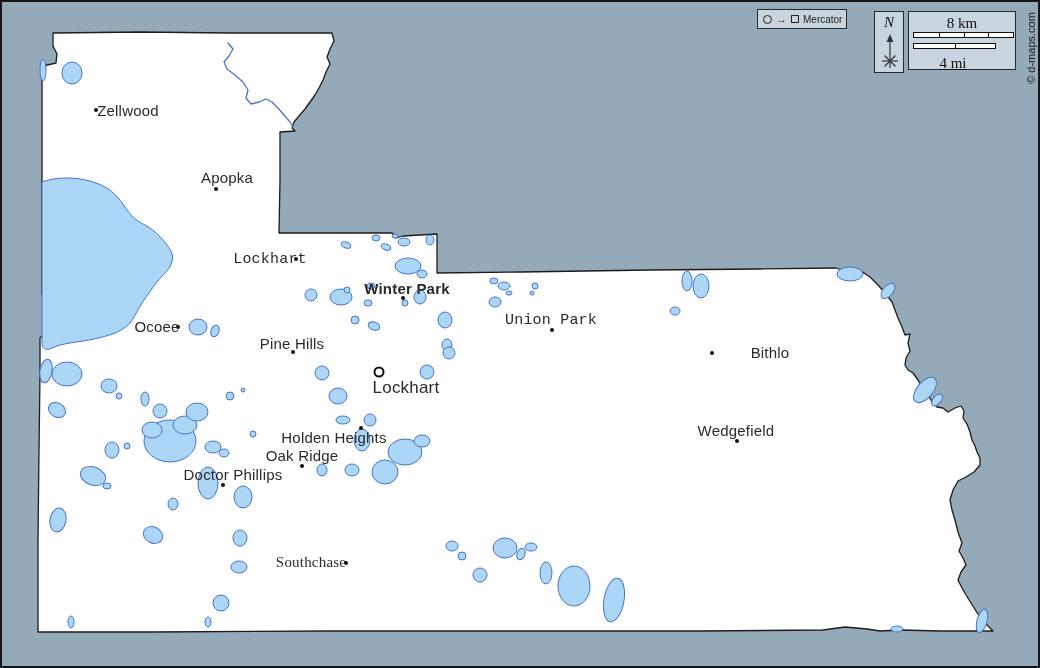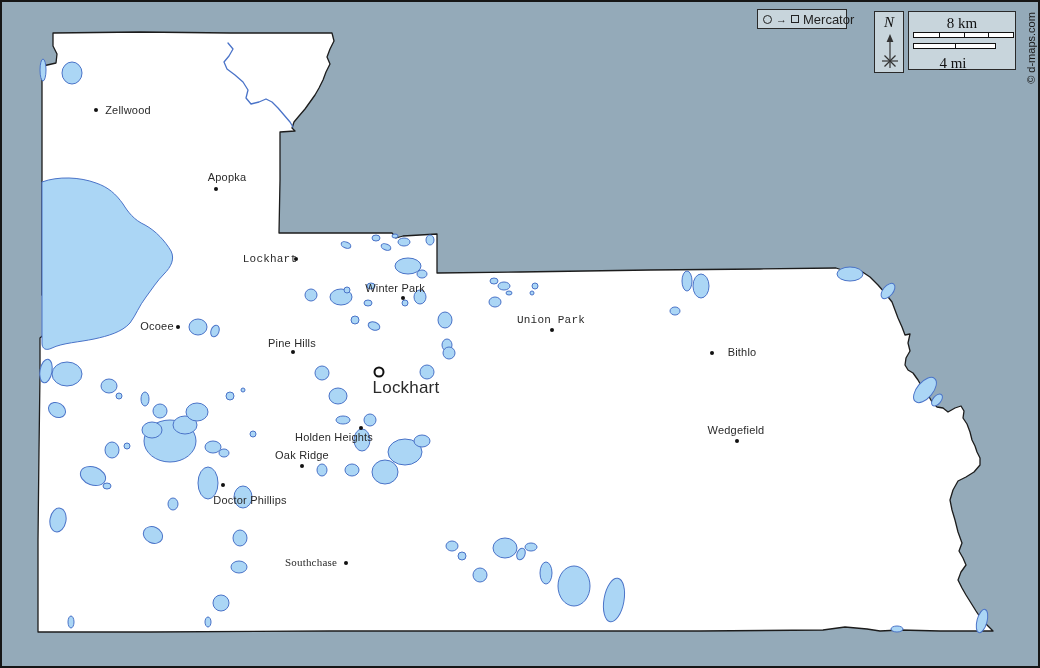--- a/index.html
+++ b/index.html
@@ -8,32 +8,32 @@
     --box-fill:#c8d5dc; --box-stroke:#2a2a2a; --label:#2a2a2a; --frame:#161616;
   }
   html,body{margin:0;padding:0;background:#444;}
   .stage{position:relative;width:1040px;height:668px;overflow:hidden;background:var(--bg);
          font-family:"Liberation Sans",sans-serif;}
   .stage svg{position:absolute;left:0;top:0;}
   .county{fill:var(--county-fill);stroke:var(--county-stroke);stroke-width:1.3;stroke-linejoin:round;}
   .lake{fill:var(--water-fill);stroke:var(--water-stroke);stroke-width:1;}
   .river{fill:none;stroke:var(--water-stroke);stroke-width:1.3;stroke-linejoin:round;stroke-linecap:round;}
   .frame-rect{fill:none;stroke:var(--frame);stroke-width:4;}
-  .city-label{position:absolute;transform:translate(-50%,-50%);font-size:11px;color:var(--label);
+  .city-label{position:absolute;transform:translate(-50%,-50%);font-size:15px;color:var(--label);
               white-space:nowrap;letter-spacing:.2px;}
   .city-dot{position:absolute;width:4px;height:4px;background:#111;border-radius:50%;
             transform:translate(-50%,-50%);}
   .city-ring{position:absolute;width:7px;height:7px;background:#fff;border:2.6px solid #111;
              border-radius:50%;transform:translate(-50%,-50%);}
   .ui-box{position:absolute;background:var(--box-fill);border:1px solid var(--box-stroke);box-sizing:border-box;}
   .proj-box{left:757px;top:9px;width:90px;height:20px;display:flex;align-items:center;gap:4px;padding:0 5px;}
   .sym-circle{width:9px;height:9px;border:1.2px solid #222;border-radius:50%;box-sizing:border-box;flex:none;}
   .sym-arrow{font-size:11px;color:#222;line-height:1;flex:none;}
   .sym-square{width:8px;height:8px;border:1.2px solid #222;box-sizing:border-box;flex:none;}
-  .proj-label{font-size:13px;color:#222;}
+  .proj-label{font-size:10px;color:#222;}
   .compass-box{left:874px;top:11px;width:30px;height:62px;}
   .compass-n{position:absolute;left:0;right:0;top:2px;text-align:center;font-family:"Liberation Serif",serif;
              font-style:italic;font-size:15px;color:#111;}
   .compass-box svg{position:absolute;left:0;top:20px;}
   .scale-box{left:908px;top:11px;width:108px;height:59px;}
   .scale-text{position:absolute;width:100%;text-align:center;font-family:"Liberation Serif",serif;
               font-size:15px;color:#111;}
   .km-text{top:3px;}
   .mi-text{top:43px;left:-9px;text-decoration:underline;}
   .bar{position:absolute;background:#fff;border:1px solid #111;height:4px;box-sizing:content-box;}
@@ -148,37 +148,37 @@
   </svg>
 
   <div>
       <div class="city-dot" style="left: 96px; top: 110px;"></div>
       <div class="city-label" style="left: 128px; top: 110px;">Zellwood</div>
       <div class="city-dot" style="left: 216px; top: 189px;"></div>
       <div class="city-label" style="left: 227px; top: 177px;">Apopka</div>
       <div class="city-dot" style="left: 296px; top: 259px;"></div>
       <div class="city-label" style="left: 270px; top: 259px; font-family: Liberation Mono, monospace;">Lockhart</div>
       <div class="city-dot" style="left: 403px; top: 298px;"></div>
-      <div class="city-label" style="left: 395px; top: 288px;">Winter Park</div>
+      <div class="city-label" style="left: 407px; top: 288px; font-weight: bold;">Winter Park</div>
       <div class="city-dot" style="left: 178px; top: 327px;"></div>
       <div class="city-label" style="left: 157px; top: 326px;">Ocoee</div>
       <div class="city-dot" style="left: 552px; top: 330px;"></div>
       <div class="city-label" style="left: 551px; top: 320px; font-family: Liberation Mono, monospace;">Union Park</div>
       <div class="city-dot" style="left: 293px; top: 352px;"></div>
       <div class="city-label" style="left: 292px; top: 343px;">Pine Hills</div>
       <div class="city-ring" style="left: 379px; top: 372px;"></div>
       <div class="city-label" style="left: 406px; top: 388px; font-size: 17px;">Lockhart</div>
       <div class="city-dot" style="left: 712px; top: 353px;"></div>
-      <div class="city-label" style="left: 732px; top: 352px; padding-left: 20px;">Bithlo</div>
+      <div class="city-label" style="left: 760px; top: 352px; padding-left: 20px;">Bithlo</div>
       <div class="city-dot" style="left: 361px; top: 428px;"></div>
       <div class="city-label" style="left: 334px; top: 437px;">Holden Heights</div>
       <div class="city-dot" style="left: 302px; top: 466px;"></div>
       <div class="city-label" style="left: 302px; top: 455px;">Oak Ridge</div>
       <div class="city-dot" style="left: 223px; top: 485px;"></div>
-      <div class="city-label" style="left: 233px; top: 500px; margin-left: 17px;">Doctor Phillips</div>
+      <div class="city-label" style="left: 233px; top: 474px;">Doctor Phillips</div>
       <div class="city-dot" style="left: 737px; top: 441px;"></div>
       <div class="city-label" style="left: 736px; top: 430px;">Wedgefield</div>
       <div class="city-dot" style="left: 346px; top: 563px;"></div>
       <div class="city-label" style="left: 311px; top: 562px; font-family: Liberation Serif, serif;">Southchase</div>
     </div>
 
   <div class="ui-box proj-box">
     <span class="sym-circle"></span>
     <span class="sym-arrow">→</span>
     <span class="sym-square"></span>

